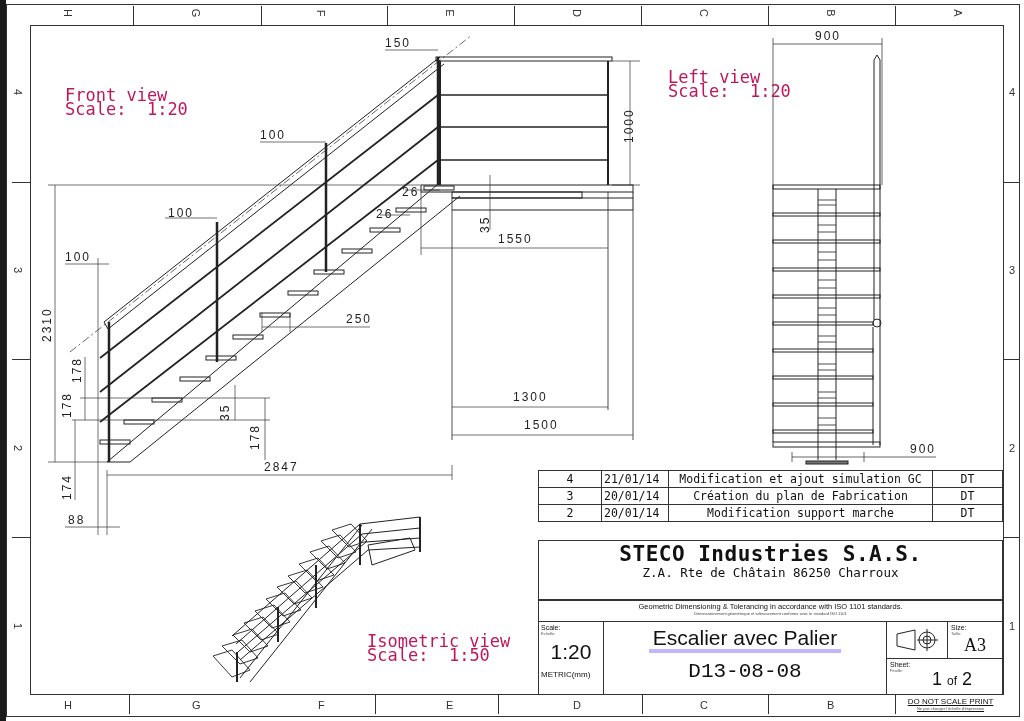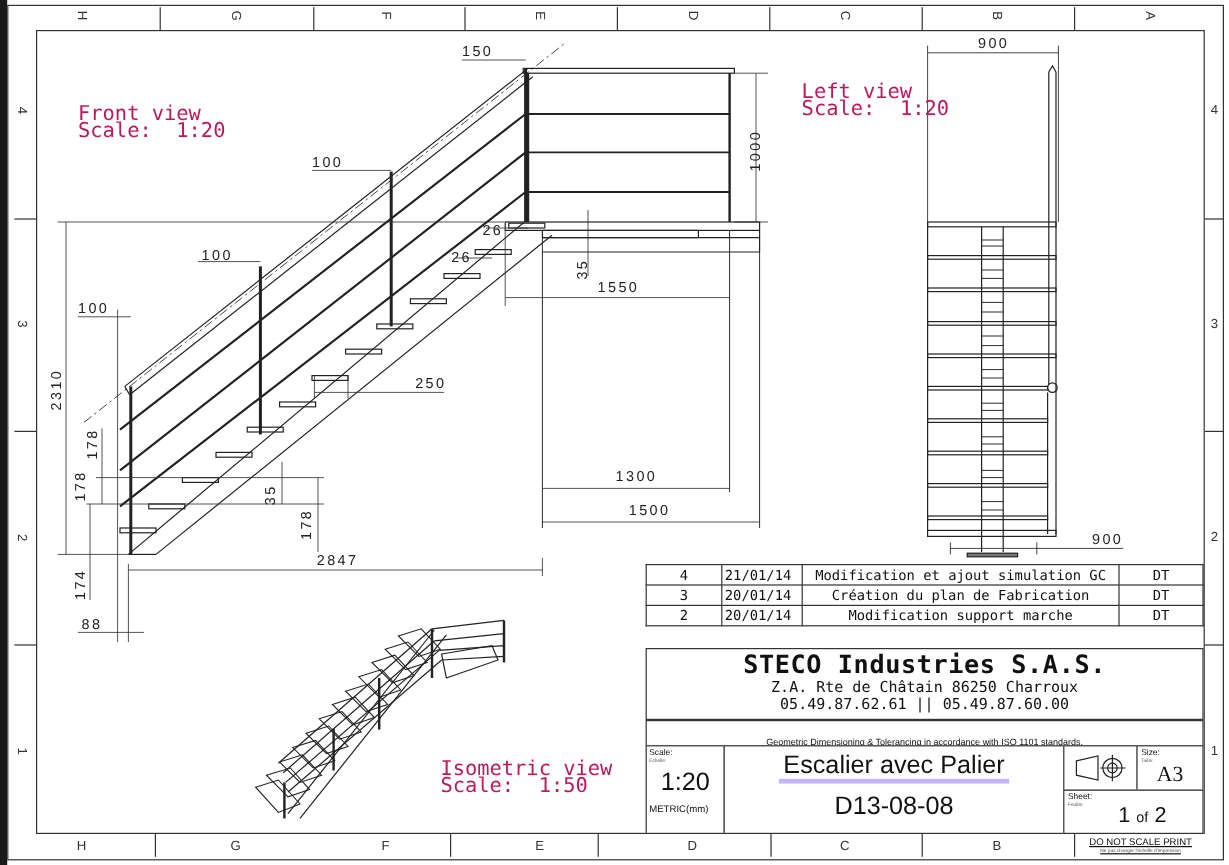--- a/index.html
+++ b/index.html
@@ -16,21 +16,21 @@
   .dim.v{transform:rotate(-90deg);transform-origin:left top;}
   
   .rev{position:absolute;left:538px;top:470px;width:465px;border-collapse:collapse;font-size:11.5px;}
   .rev td{border:1px solid #333;height:16px;padding:0 2px;text-align:center;white-space:nowrap;}
   .rev tr.hdr td{font-weight:bold;text-decoration:underline;}
   .tb{position:absolute;border:1px solid #333;box-sizing:border-box;background:#fff;}
   .company{position:absolute;left:538px;top:540px;width:465px;height:60px;text-align:center;}
   .company .name{font-size:21px;font-weight:bold;margin-top:2px;letter-spacing:0.5px;}
   .company .addr{font-size:12.5px;line-height:14px;}
   .gdt{position:absolute;left:538px;top:600px;width:465px;height:22px;text-align:center;font-family:"Liberation Sans",sans-serif;}
-  .gdt .l1{font-size:7.5px;margin-top:14px;}
+  .gdt .l1{font-size:7.5px;margin-top:2px;}
   .gdt .l2{font-size:4px;color:#444;}
   .sans{font-family:"Liberation Sans",sans-serif;}
 </style>
 </head>
 <body>
 
 <div class="leftbar"></div>
 
 <div class="sheet"></div>
 <div class="frame"></div>
@@ -320,37 +320,36 @@
     <td>Modification support marche</td>
     <td>DT</td>
   </tr>
 </tbody>
   </table>
 
 <div class="tb" style="left:538px;top:540px;width:465px;height:60px;"></div>
 <div class="company">
   <div class="name">STECO Industries S.A.S.</div>
   <div class="addr">Z.A. Rte de Châtain 86250 Charroux</div>
-  <div class="addr">05.49.87.62.61 || 05.49.87.60.00</div>
 </div>
 <div class="tb" style="left:538px;top:600px;width:465px;height:22px;"></div>
 <div class="gdt">
   <div class="l1">Geometric Dimensioning &amp; Tolerancing in accordance with ISO 1101 standards.</div>
   <div class="l2">Dimensionnement géométrique et tolérancement conforme avec le standard ISO 1101</div>
 </div>
 
 <div class="tb sans" style="left:538px;top:621px;width:66px;height:74px;">
   <div style="font-size:7px;margin:2px 0 0 2px;">Scale:</div>
   <div style="font-size:4px;margin-left:2px;color:#555;">Echelle:</div>
   <div style="font-size:21px;text-align:center;margin-top:4px;">1:20</div>
   <div style="font-size:8px;margin:6px 0 0 2px;">METRIC(mm)</div>
 </div>
 <div class="tb sans" style="left:603px;top:621px;width:284px;height:74px;">
   <div style="font-size:21px;text-align:center;margin-top:4px;"><span style="border-bottom:4px solid #c4b5fd;padding:0 4px;">Escalier avec Palier</span></div>
-  <div style="font-size:21px;text-align:center;margin-top:10px;">D13-08-08</div>
+  <div style="font-size:21px;text-align:center;margin-top:10px;font-family:Liberation Mono, monospace;">D13-08-08</div>
 </div>
 <div class="tb" style="left:886px;top:621px;width:62px;height:38px;">
   <svg width="60" height="36" viewBox="0 0 60 36">
     <g stroke="#222" fill="none" stroke-width="1">
       <path d="M10 12 L28 8 L28 28 L10 24 Z"></path>
       <circle cx="40" cy="18" r="8"></circle>
       <circle cx="40" cy="18" r="4"></circle>
       <line x1="30" y1="18" x2="51" y2="18"></line>
       <line x1="40" y1="7" x2="40" y2="29"></line>
     </g>

